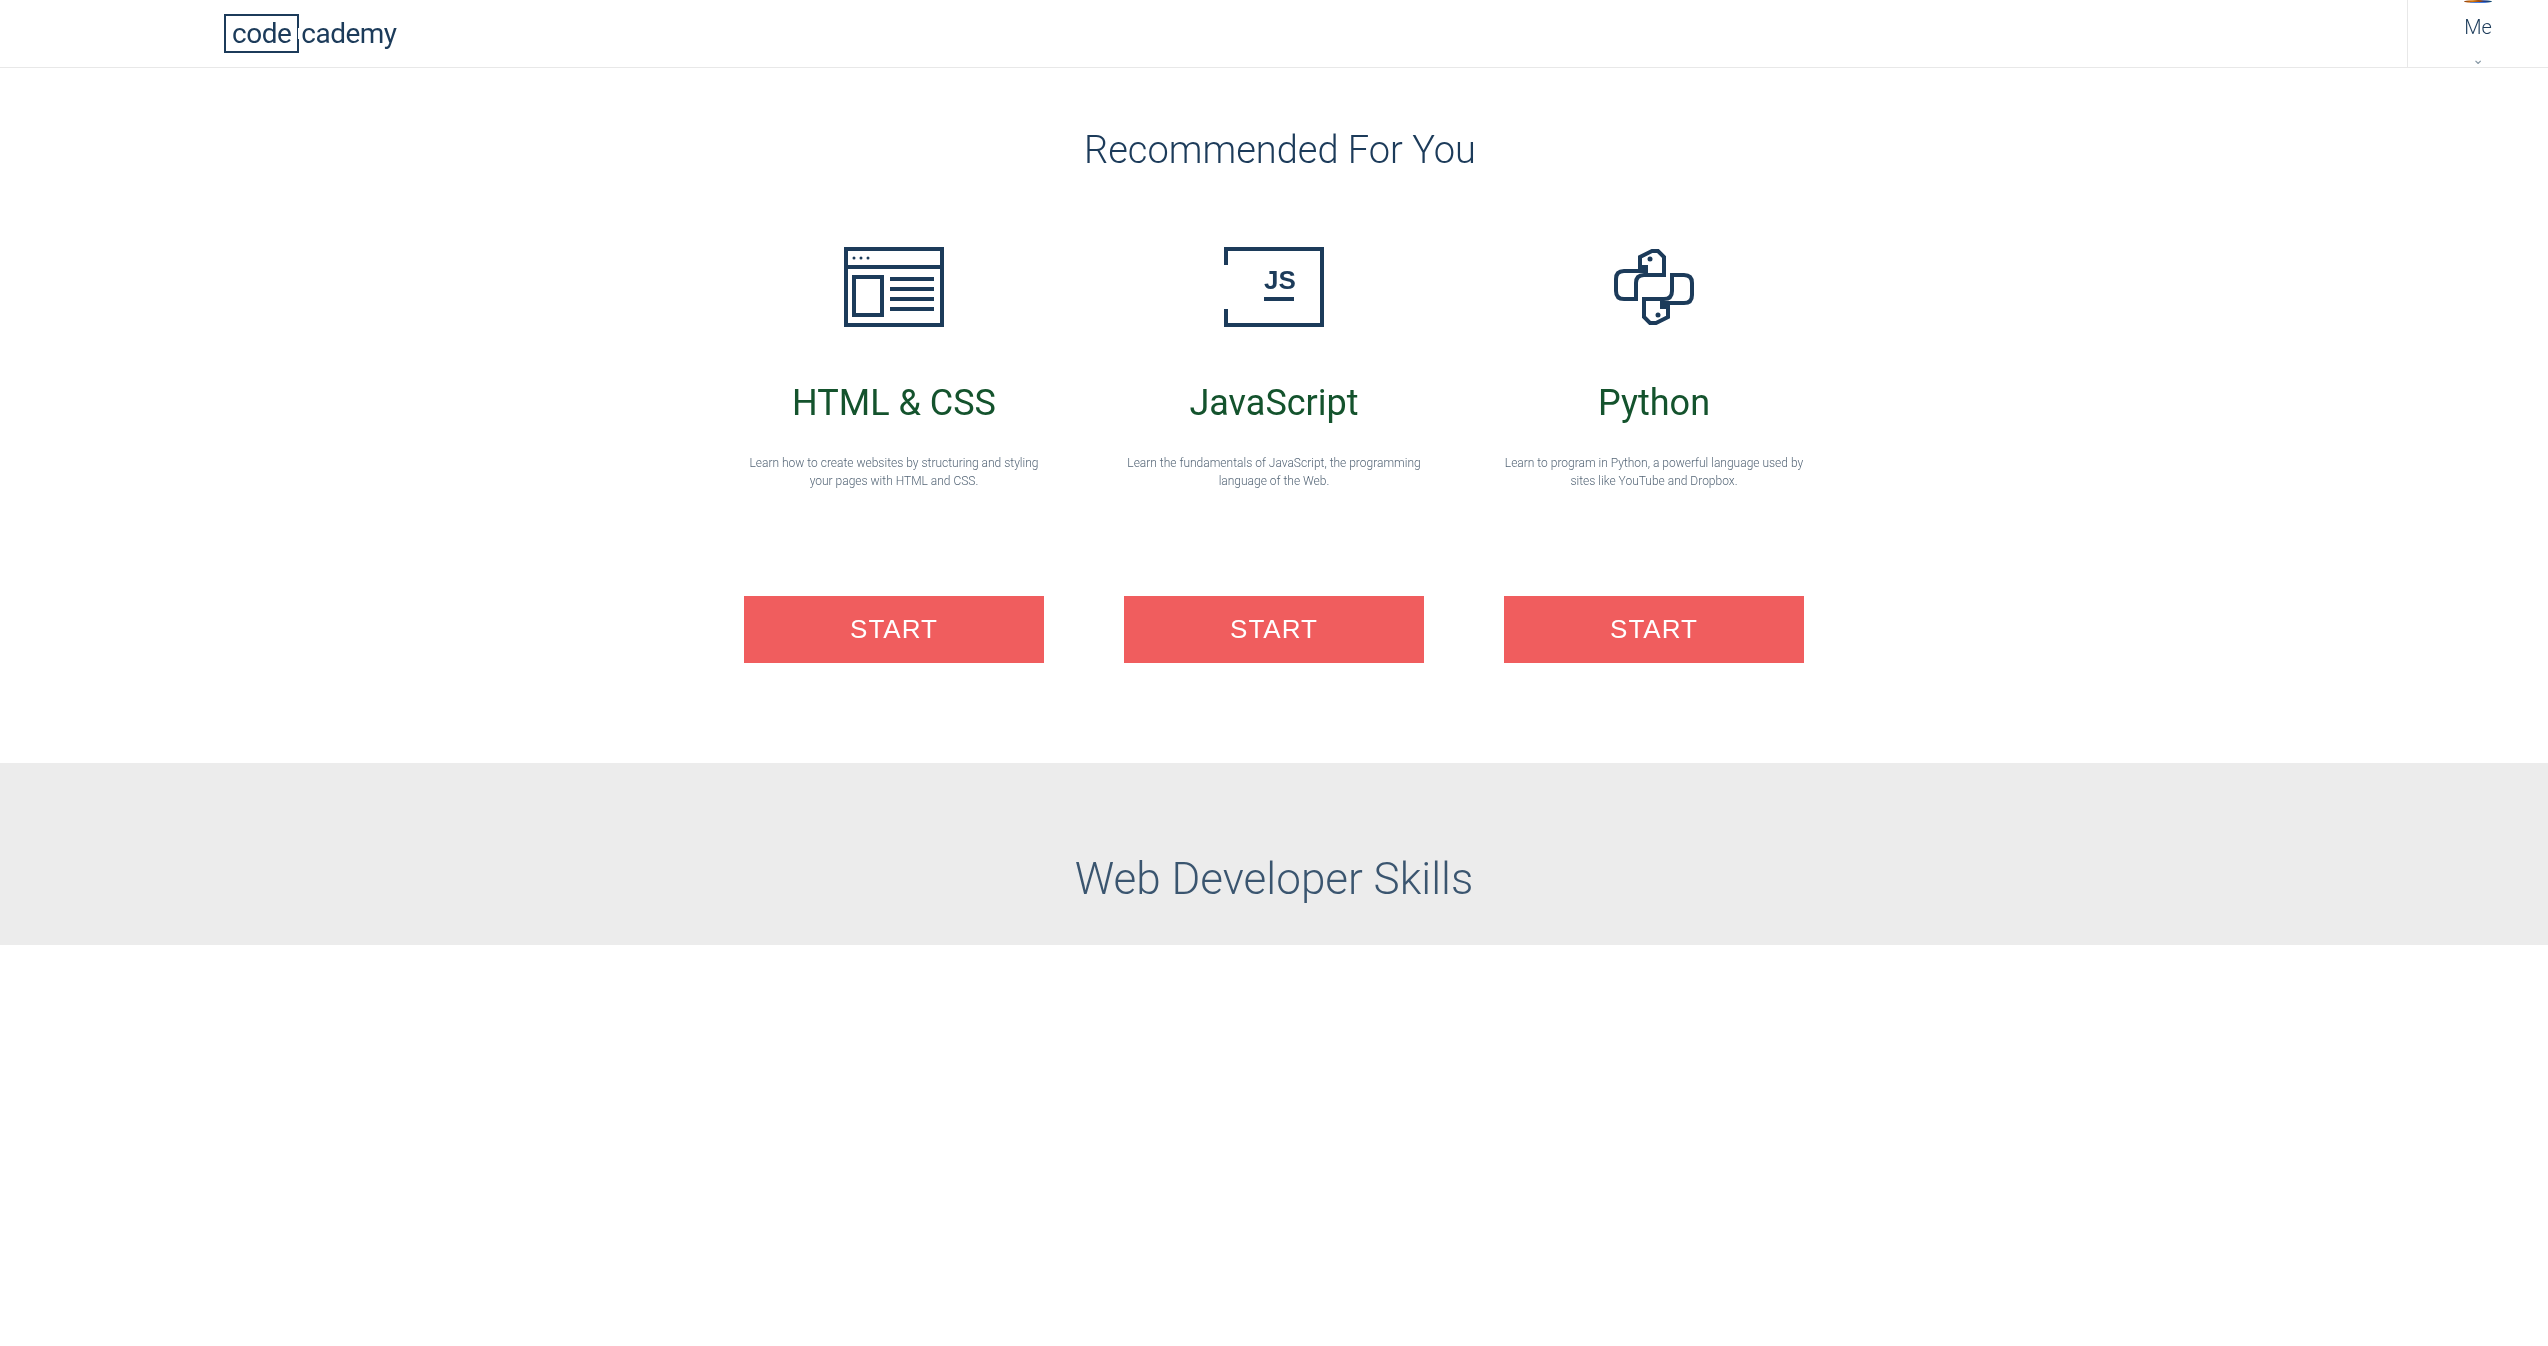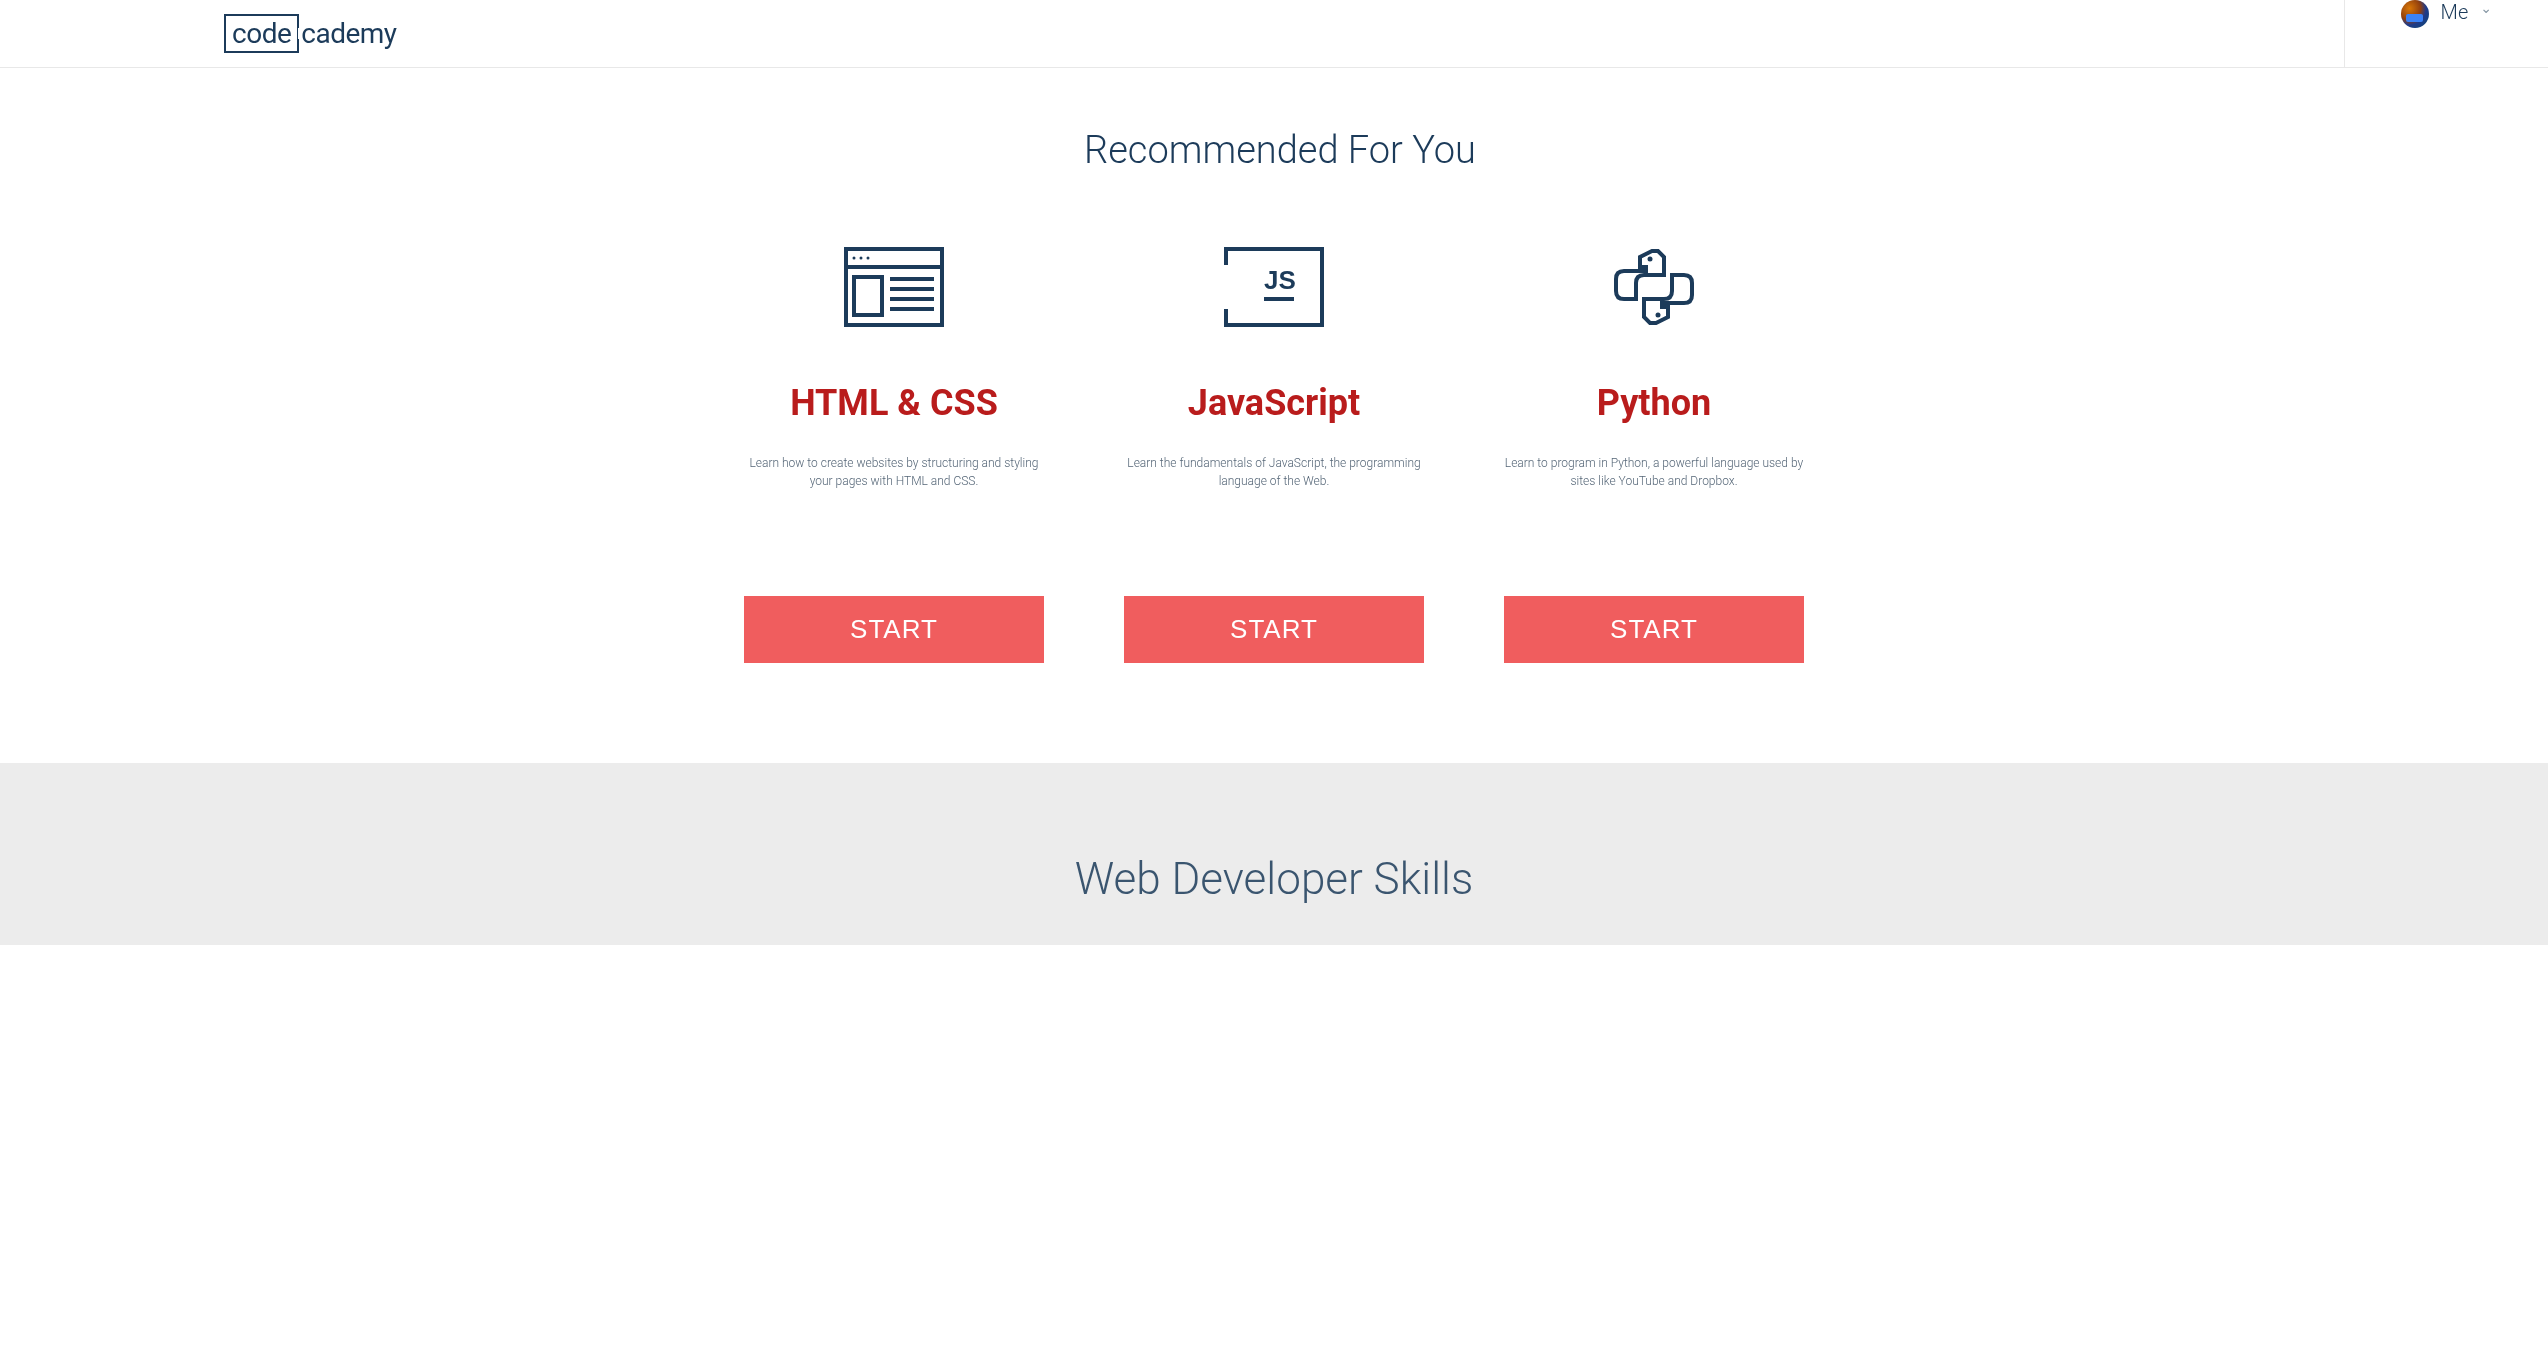--- a/index.html
+++ b/index.html
@@ -39,26 +39,27 @@
       content: '';
       position: absolute;
       right: -3px;
       top: 35%;
       width: 2.5px;
       height: 30%;
       background: #ffffff;
     }
     .user-menu {
       display: flex;
-      align-items: flex-start;
+      align-items: center;
       gap: 12px;
       padding: 0 56px;
       height: 100%;
       border-left: 1px solid #e8e8e8;
       cursor: pointer;
+      flex-direction: column;
     }
     .avatar {
       width: 28px;
       height: 28px;
       border-radius: 50%;
       background: radial-gradient(circle at 30% 30%, #d97706 0%, #92400e 40%, #1e3a8a 60%, #0c4a6e 100%);
       position: relative;
       overflow: hidden;
     }
     .avatar::after {
@@ -107,22 +108,22 @@
     }
     .card-icon {
       height: 90px;
       display: flex;
       align-items: center;
       justify-content: flex-end;
       margin-bottom: 50px;
     }
     .card-title {
       font-size: 36px;
-      font-weight: 700;
-      color: #b91c1c;
+      font-weight: 400;
+      color: #14532d;
       margin-bottom: 30px;
     }
     .card-description {
       font-size: 12px;
       font-weight: 300;
       color: #556677;
       line-height: 1.5;
       margin-bottom: 60px;
       min-height: 82px;
     }

